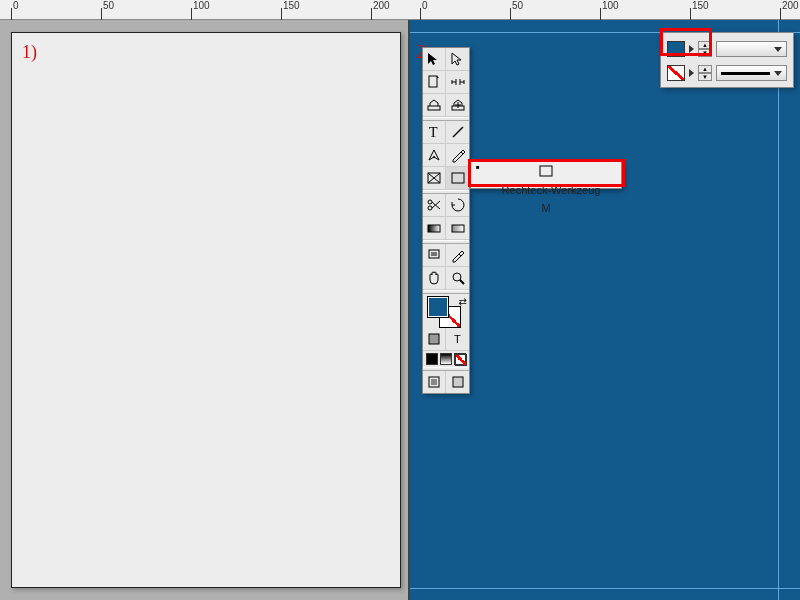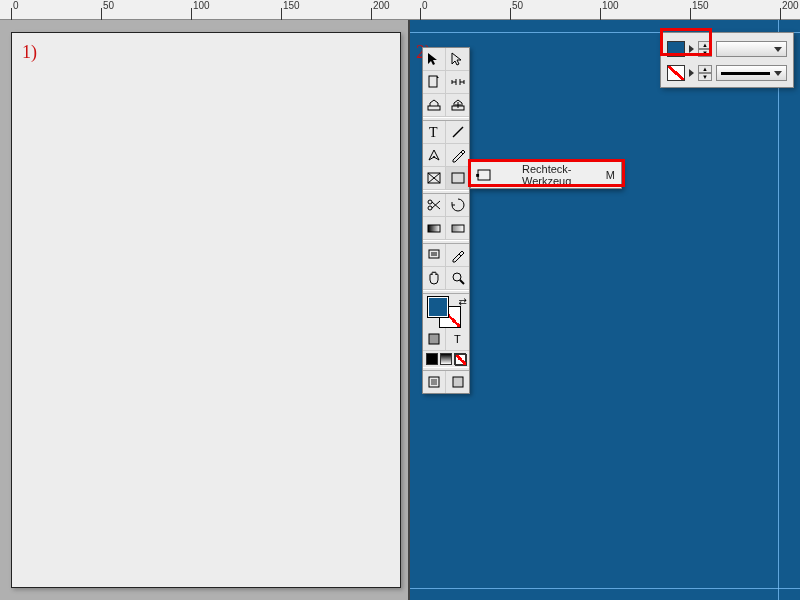--- a/index.html
+++ b/index.html
@@ -36,21 +36,21 @@
   .fillstroke { position: relative; width:46px; height:34px;}
   .fillstroke .fillbox { position:absolute; left:4px; top:2px; width:22px; height:22px; background:#12598c; border:1px solid #000; box-shadow:0 0 0 1px #fff inset;}
   .fillstroke .strokebox { position:absolute; left:16px; top:12px; width:22px; height:22px; background:#fff; border:1px solid #000;}
   .fillstroke .strokebox::after{ content:""; position:absolute; left:0; top:0; width:100%; height:100%; background:linear-gradient(to top right, transparent 45%, red 45%, red 55%, transparent 55%);}
   .fillstroke .swap { position:absolute; right:2px; top:2px; font-size:10px;}
   .miniswatches { display:flex; justify-content:space-around; padding:2px 2px;}
   .miniswatches div{ width:12px; height:12px; border:1px solid #333;}
   
   
   .flyout { position: absolute; left: 62px; top: 141px; width: 152px; background:#efefef; border:2px solid #c11; box-shadow:2px 2px 5px rgba(0,0,0,0.4); z-index:20; padding:2px 0;}
-  .flyout .item { display:flex; align-items:center; height:22px; padding:0 6px; cursor:pointer; gap:21px;}
+  .flyout .item { display:flex; align-items:center; height:22px; padding:0 6px; cursor:pointer; gap:6px;flex-direction:column;}
   .flyout .item.sel::before{ content:"■"; font-size:6px; position:absolute; left:5px;}
   .flyout .item .ico { width:14px; height:14px; display:inline-flex; align-items:center; justify-content:center;}
   .flyout .item .ico svg{width:14px;height:14px;}
   .flyout .item .lbl{ flex:1; font-size:11px; color:#222; margin-left:10px;}
   .flyout .item .key{ font-size:11px; color:#222;}
   .flyout .item:first-child{ position:relative;}
   
   
   .fillpanel { position:absolute; right:6px; top:12px; width:134px; height:56px; background:#e8e8e8; border:1px solid #888; box-shadow:2px 2px 5px rgba(0,0,0,0.3); z-index:10; padding:6px;}
   .fillpanel .row{ display:flex; align-items:center; gap:4px; height:20px; margin-bottom:4px;}

